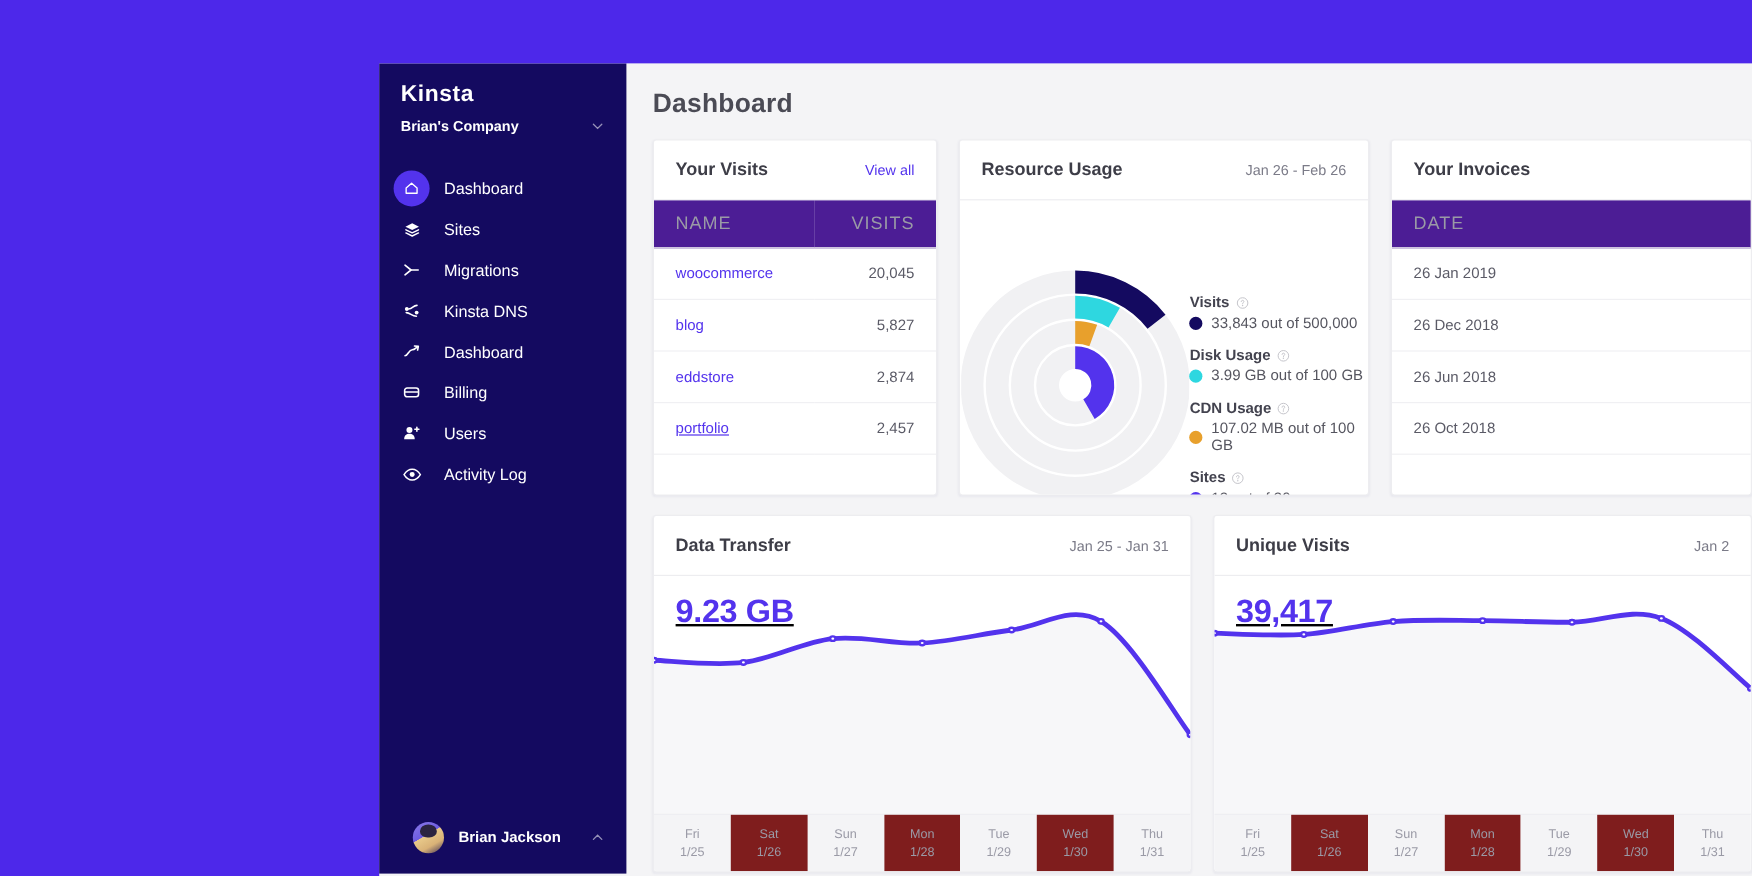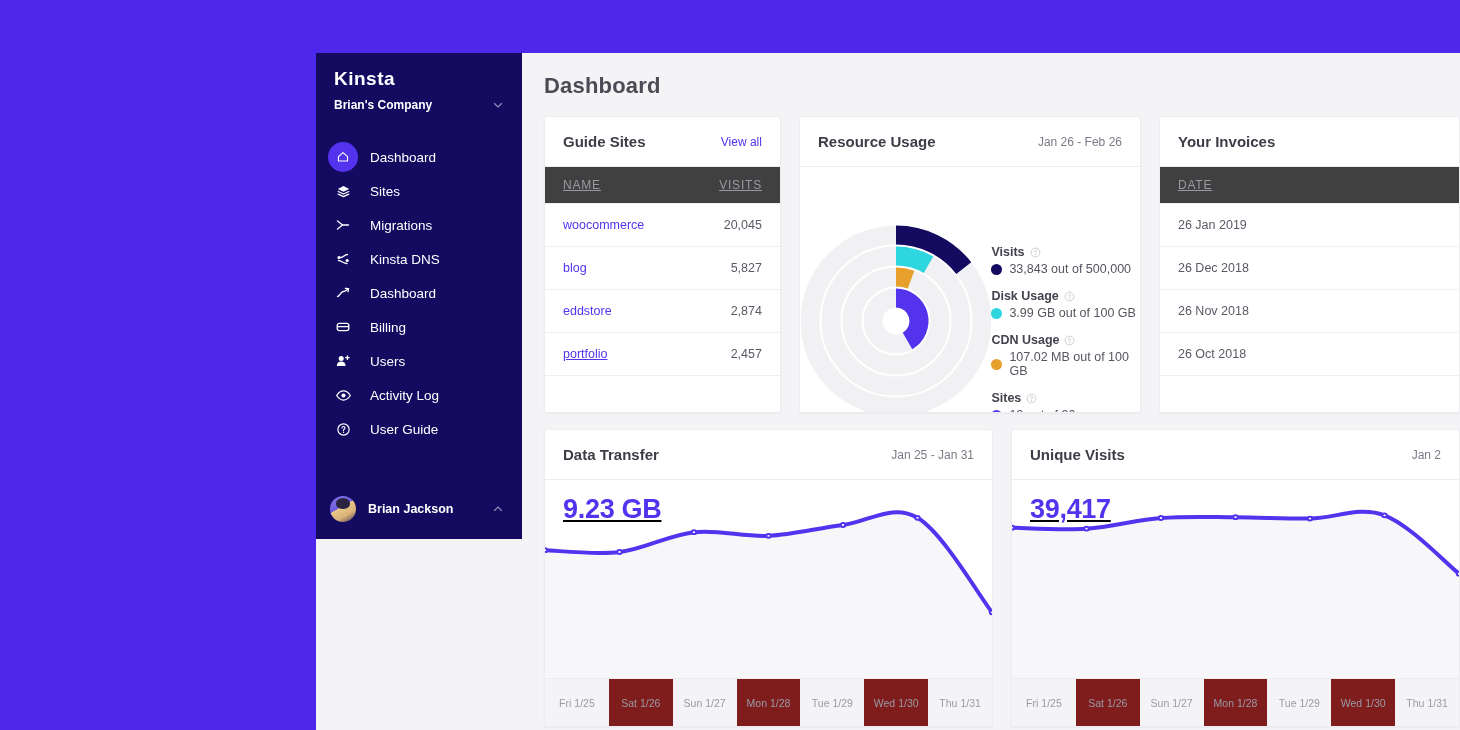--- a/index.html
+++ b/index.html
@@ -14,21 +14,21 @@
   #app-window {
     position: absolute;
     left: 316px; top: 53px;
     width: 1144px; height: 677px;
     display: flex;
     background: #f4f4f6;
   }
 
   
   #sidebar {
-    width: 206px; height: 486px;
+    width: 206px; height: 675px;
     background: #140a60;
     flex: 0 0 206px;
     position: relative;
     color: #fff;
   }
   #brand { padding: 16px 18px 0 18px; }
   #logo-text {
     font-size: 19px; font-weight: 700; letter-spacing: .5px;
     color: #ffffff; line-height: 1;
   }
@@ -56,21 +56,21 @@
   }
   .nav-label {
     margin-left: 12px; font-size: 13.5px; color: #ffffff;
     white-space: nowrap;
   }
   .nav-item svg { display: block; }
 
   #user-footer {
     position: absolute; left: 0; bottom: 10px;
     width: 100%; height: 40px;
-    display: flex; align-items: center; padding-left: 14px;
+    display: flex; align-items: center; padding-left: 28px;
     cursor: pointer;
   }
   #avatar {
     width: 26px; height: 26px; border-radius: 50%;
     background: linear-gradient(150deg,#8b7ae8 0%,#6c5ce0 42%,#e8c98a 43%,#d9b277 70%,#3c2f55 100%);
     flex: 0 0 26px; overflow: hidden; position: relative;
   }
   #avatar::after {
     content: ""; position: absolute; left: 6px; top: 2px;
     width: 14px; height: 11px; border-radius: 50% 50% 45% 45%;
@@ -112,24 +112,24 @@
     border-bottom: 1px solid #ededf0;
   }
   .card-title { font-size: 15px; font-weight: 700; color: #3d3d47; }
   .card-action { font-size: 12px; color: #5333ed; cursor: pointer; }
   .card-daterange { font-size: 12px; color: #7b7b88; }
 
   
   #card-sites { width: 277px; height: 297px; }
   .tbl { width: 100%; border-collapse: collapse; }
   .tbl th {
-    font-size: 12px; letter-spacing: .8px; color: #9a9aa6;
+    font-size: 15px; letter-spacing: .8px; color: #9a9aa6;
     font-weight: 400; text-align: left;
-    background: #404040;
-    padding: 11px 18px; border-bottom: 1px solid #ededf0; text-decoration: underline;
+    background: #4c1d95;
+    padding: 11px 18px; border-bottom: 1px solid #ededf0;
   }
   .tbl th.right, .tbl td.right { text-align: right; }
   .tbl td {
     font-size: 12.5px; color: #5a5a66;
     padding: 14px 18px; border-bottom: 1px solid #f0f0f3;
   }
   .tbl td a {
     color: #5333ed; text-decoration: none; font-size: 12.5px; cursor: pointer;
   }
   .tbl tr.hover td a { text-decoration: underline; }
@@ -159,21 +159,21 @@
     font-size: 27px; font-weight: 700; color: #5333ed;
     padding: 14px 0 0 18px; letter-spacing: -.3px;
   }
   .plot { position: absolute; left: 0; right: 0; top: 0; bottom: 48px; }
   .plot svg { display: block; width: 100%; height: 100%; }
   .xaxis {
     position: absolute; left: 0; right: 0; bottom: 0; height: 48px;
     display: flex; background: #f4f4f6; border-top: 1px solid #ededf0;
   }
   .xcell {
-    flex: 1 1 0; display: flex; flex-direction: row;
+    flex: 1 1 0; display: flex; flex-direction: column;
     align-items: center; justify-content: center; gap: 3px;
     font-size: 10.5px; color: #9a9aa6;
   }
   .xcell.alt { background: #7f1d1d; }
 </style>
 </head>
 <body>
 
 <div id="app-window">
 
@@ -266,51 +266,41 @@
       <div class="nav-item">
         <span class="nav-icon">
           <svg width="17" height="17" viewBox="0 0 18 18">
             <path d="M1.8 9 C4 5.4 6.3 4.2 9 4.2 C11.7 4.2 14 5.4 16.2 9 C14 12.6 11.7 13.8 9 13.8 C6.3 13.8 4 12.6 1.8 9 Z" fill="none" stroke="#fff" stroke-width="1.3"></path>
             <circle cx="9" cy="9" r="2.2" fill="#fff"></circle>
           </svg>
         </span>
         <span class="nav-label">Activity Log</span>
       </div>
 
-      <div class="nav-item">
-        <span class="nav-icon">
-          <svg width="15" height="15" viewBox="0 0 16 16">
-            <circle cx="8" cy="8" r="6" fill="none" stroke="#fff" stroke-width="1.25"></circle>
-            <path d="M6.4 6.3 C6.4 5.2 7.2 4.8 8 4.8 C8.9 4.8 9.6 5.3 9.6 6.2 C9.6 7.5 8 7.4 8 9" fill="none" stroke="#fff" stroke-width="1.2" stroke-linecap="round"></path>
-            <circle cx="8" cy="11" r=".8" fill="#fff"></circle>
-          </svg>
-        </span>
-        <span class="nav-label">User Guide</span>
-      </div>
 
     </nav>
 
     <div id="user-footer">
       <span id="avatar"></span>
       <span id="user-name">Brian Jackson</span>
       <svg id="user-chev" class="chev" viewBox="0 0 12 12">
         <path d="M2.5 7.5 L6 4 L9.5 7.5" fill="none" stroke="#ffffff" stroke-width="1.1" stroke-linecap="round"></path>
       </svg>
     </div>
   </aside>
 
   <main id="main">
 
     <h1 id="page-title">Dashboard</h1>
 
     <div class="row" id="row-top">
 
       <section class="card" id="card-sites">
         <div class="card-head">
-          <span class="card-title">Guide Sites</span>
+          <span class="card-title">Your Visits</span>
           <span class="card-action">View all</span>
         </div>
         <table class="tbl">
           <thead>
             <tr>
               <th>NAME</th>
               <th class="right">VISITS</th>
             </tr>
           </thead>
           <tbody>
@@ -435,21 +425,21 @@
             </tr>
           </thead>
           <tbody>
             <tr>
                 <td>26 Jan 2019</td>
               </tr>
             <tr>
                 <td>26 Dec 2018</td>
               </tr>
             <tr>
-                <td>26 Nov 2018</td>
+                <td>26 Jun 2018</td>
               </tr>
             <tr>
                 <td>26 Oct 2018</td>
               </tr>
           </tbody>
         </table>
       </section>
     </div>
 
     <div class="row" id="row-bottom">

